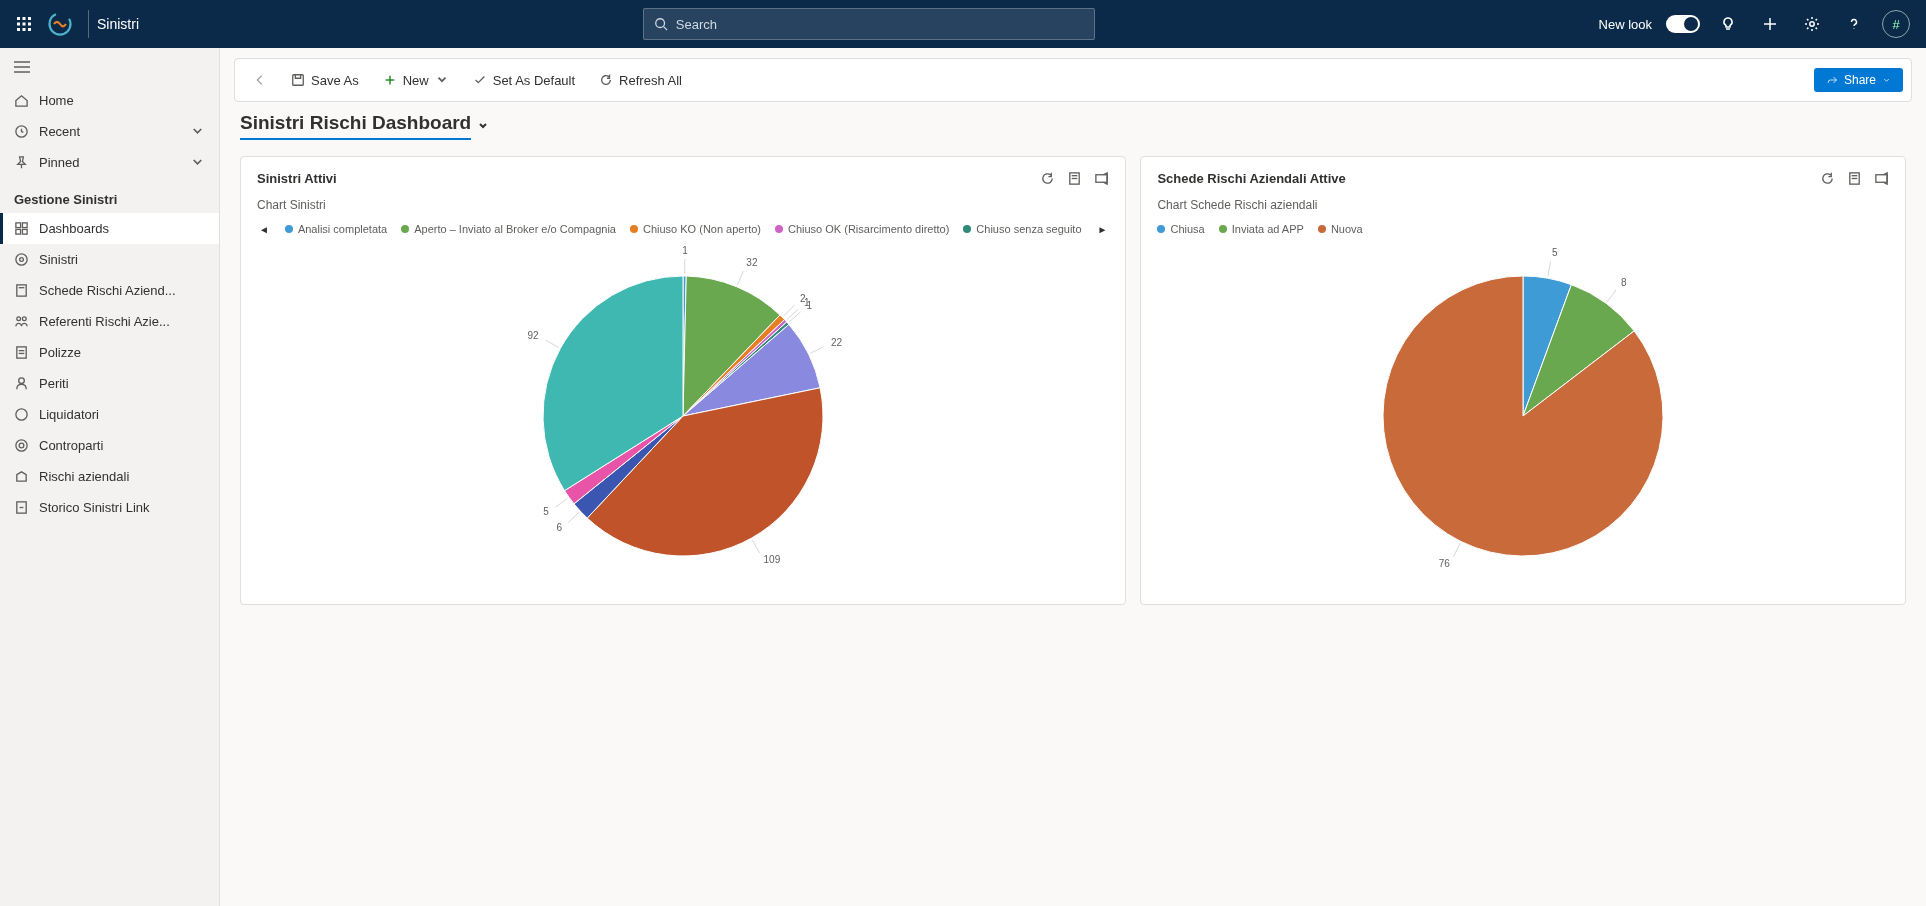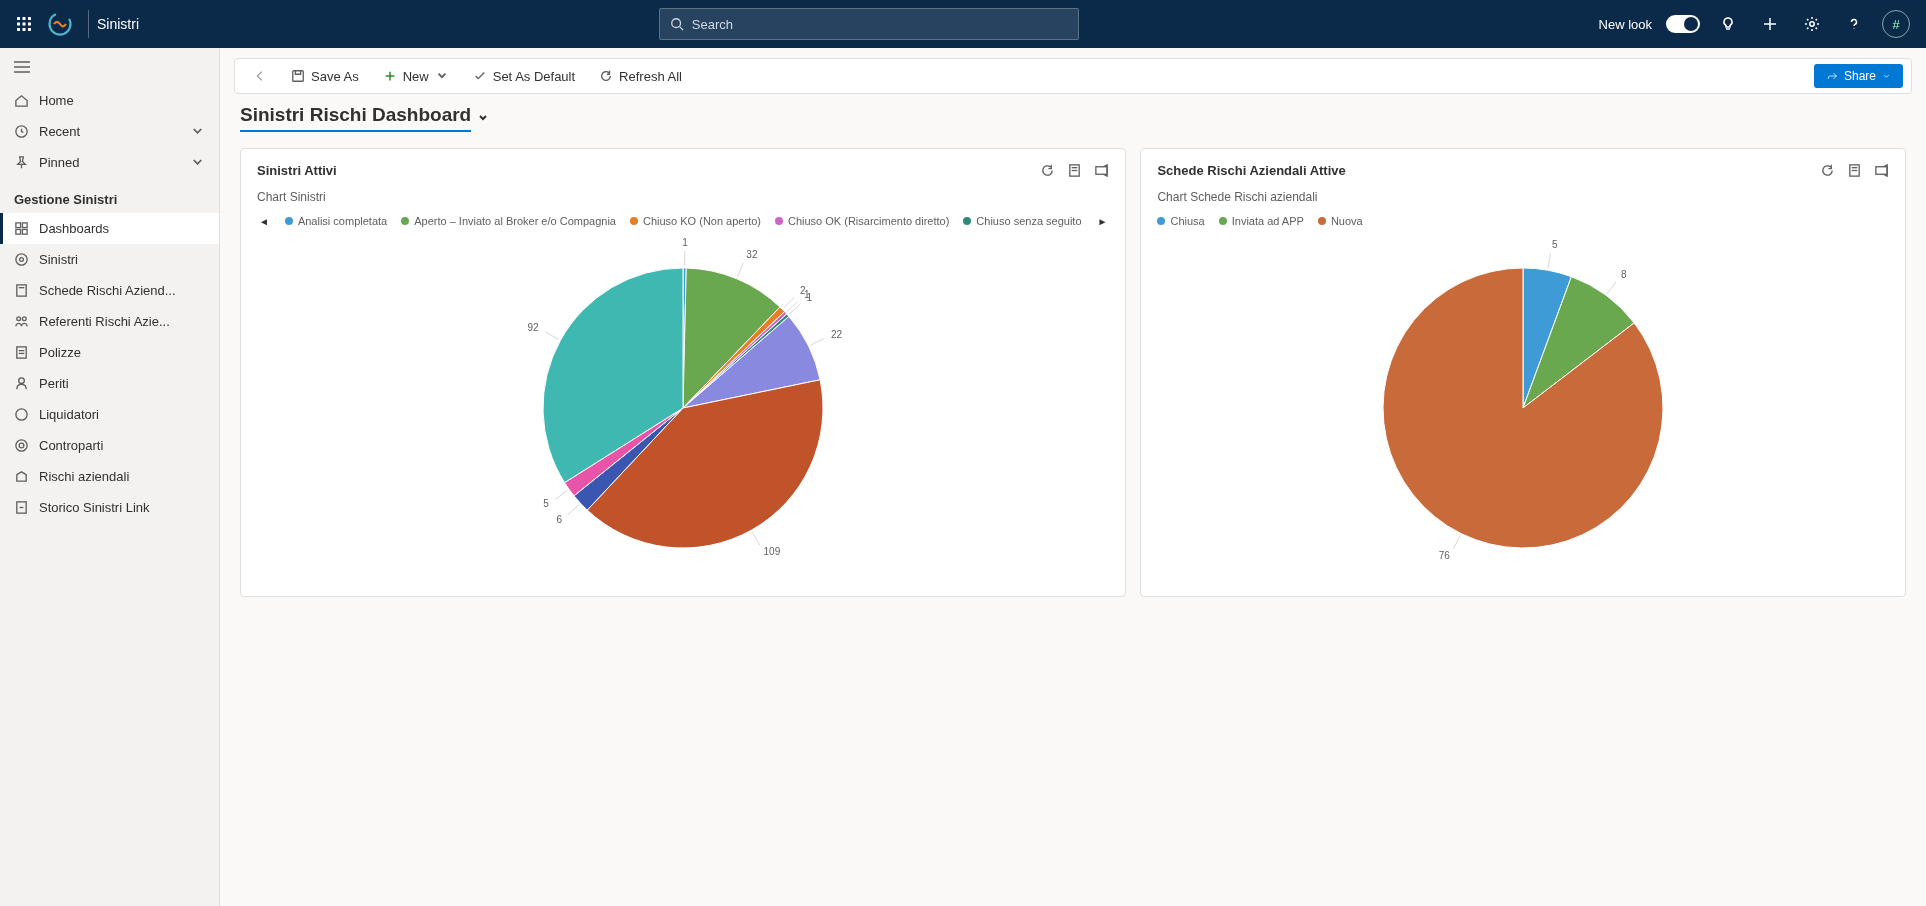--- a/index.html
+++ b/index.html
@@ -5,41 +5,41 @@
   * { box-sizing: border-box; margin: 0; padding: 0; font-family: 'Segoe UI', sans-serif; }
   body { background: #faf9f8; color: #323130; font-size: 13px; overflow: hidden; }
 
   .topbar { background: #0b2a4a; height: 48px; display: flex; align-items: center; color: #fff; padding: 0 8px; }
   .topbar .waffle { width: 32px; height: 32px; display: flex; align-items: center; justify-content: center; cursor: pointer; }
   .topbar .waffle svg { width: 16px; height: 16px; fill: #fff; }
   .topbar .logo { width: 40px; height: 40px; display: flex; align-items: center; justify-content: center; }
   .topbar .divider { width: 1px; height: 28px; background: rgba(255,255,255,.3); margin: 0 8px; }
   .topbar .appname { font-size: 14px; }
   .topbar .spacer { flex: 1; }
-  .topbar .search { width: 420px; height: 32px; background: rgba(255,255,255,.12); border: 1px solid rgba(255,255,255,.25); border-radius: 2px; display: flex; align-items: center; padding: 0 10px; color: #cfd8e3; gap: 8px; margin: 0 auto; }
+  .topbar .search { width: 452px; height: 32px; background: rgba(255,255,255,.12); border: 1px solid rgba(255,255,255,.25); border-radius: 2px; display: flex; align-items: center; padding: 0 10px; color: #cfd8e3; gap: 8px; margin: 0 auto; }
   .topbar .search input { background: transparent; border: none; color: #fff; flex: 1; outline: none; font-size: 13px; }
   .topbar .search input::placeholder { color: #cfd8e3; }
   .topbar .right { display: flex; align-items: center; gap: 14px; margin-left: auto; padding-right: 8px; }
   .topbar .right .iconbtn { width: 28px; height: 28px; display: flex; align-items: center; justify-content: center; cursor: pointer; }
   .topbar .right svg { fill: none; stroke: #fff; stroke-width: 1.5; }
   .toggle { width: 34px; height: 18px; background: #fff; border-radius: 9px; position: relative; }
   .toggle::after { content: ''; position: absolute; right: 2px; top: 2px; width: 14px; height: 14px; background: #0b2a4a; border-radius: 50%; }
   .avatar-circle { width: 28px; height: 28px; border: 1px solid #8aa; border-radius: 50%; display: flex; align-items: center; justify-content: center; color: #9fb; font-size: 13px; }
 
   .shell { display: flex; height: calc(100vh - 48px); }
   .sidebar { width: 220px; background: #f3f2f1; border-right: 1px solid #e1dfdd; padding-top: 4px; font-size: 13px; }
   .sidebar .hamburger { padding: 8px 14px; cursor: pointer; }
   .sidebar .row { display: flex; align-items: center; gap: 10px; padding: 8px 14px; cursor: pointer; color: #323130; position: relative; }
   .sidebar .row.active { background: #fff; border-left: 3px solid #0b2a4a; padding-left: 11px; }
   .sidebar .row svg { width: 15px; height: 15px; stroke: #605e5c; fill: none; stroke-width: 1.4; }
   .sidebar .chev { margin-left: auto; }
   .sidebar .section { padding: 14px 14px 6px; font-weight: 600; color: #323130; }
 
   .main { flex: 1; display: flex; flex-direction: column; background: #faf9f8; overflow: hidden; }
-  .cmdbar { height: 36px; background: #fff; border: 1px solid #e1dfdd; border-radius: 4px; margin: 10px 14px 0; display: flex; align-items: center; padding: 0 8px; gap: 4px; font-size: 13px; }
+  .cmdbar { height: 44px; background: #fff; border: 1px solid #e1dfdd; border-radius: 4px; margin: 10px 14px 0; display: flex; align-items: center; padding: 0 8px; gap: 4px; font-size: 13px; }
   .cmdbar .btn { display: flex; align-items: center; gap: 6px; padding: 6px 10px; cursor: pointer; border-radius: 2px; color: #323130; }
   .cmdbar .btn.disabled { color: #a19f9d; cursor: default; }
   .cmdbar .btn svg { width: 14px; height: 14px; stroke-width: 1.5; }
   .cmdbar .primary { margin-left: auto; background: #0078d4; color: #fff; border-radius: 3px; padding: 5px 12px; display: flex; align-items: center; gap: 6px; cursor: pointer; font-size: 12px; }
 
   .pagetitle { padding: 10px 20px 6px; display: flex; align-items: center; gap: 6px; }
   .pagetitle h1 { font-size: 19px; font-weight: 600; border-bottom: 2px solid #0078d4; padding-bottom: 4px; }
   .pagetitle svg { width: 12px; height: 12px; stroke: #323130; fill: none; stroke-width: 2; }
 
   .cards { display: flex; gap: 14px; padding: 10px 20px; flex: 1; align-items: flex-start; }

